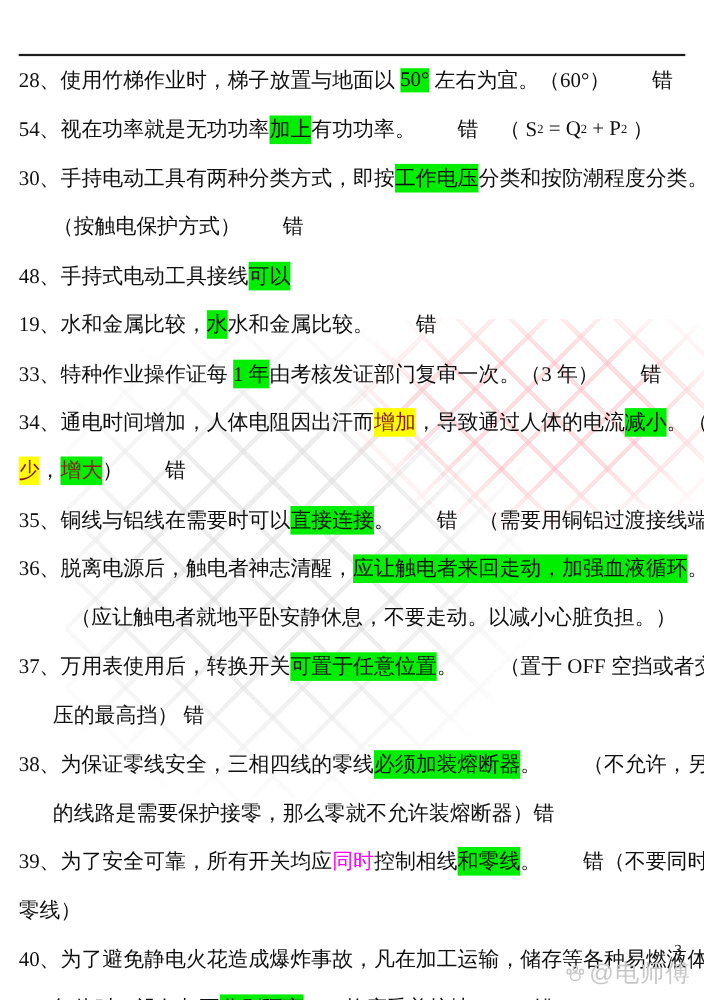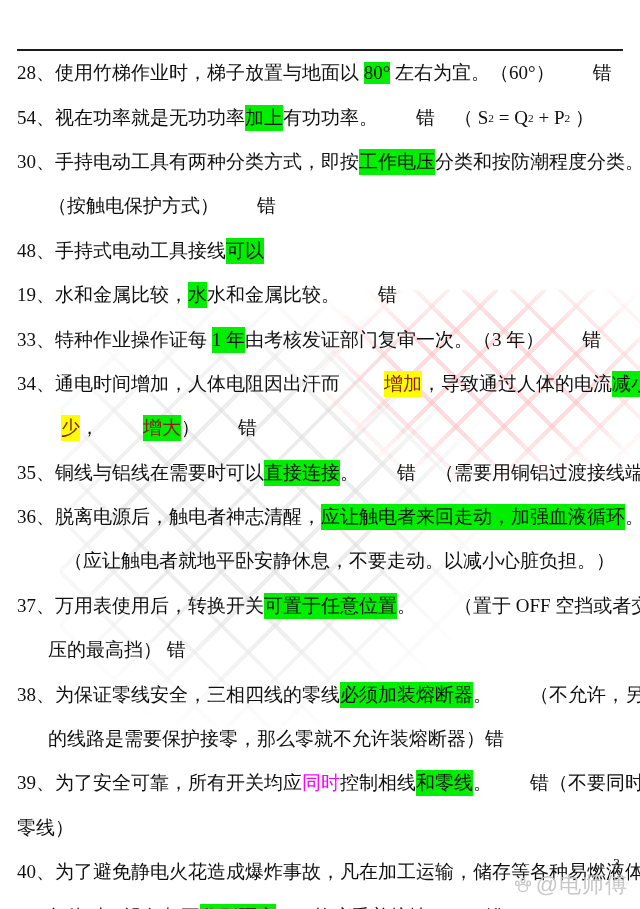--- a/index.html
+++ b/index.html
@@ -28,21 +28,21 @@
   .content{position:absolute;left:17px;top:51px;width:612px;z-index:1;
            font-size:19px;color:#101010;}
   .line{height:44.4px;display:flex;align-items:center;white-space:pre;}
   .indent0{padding-left:0;}
   .indent1{padding-left:31px;}
   .indent2{padding-left:47px;}
 
   .hl-green{background:#00ee00;}
   .hl-yellow{background:#ffff00;}
   .c-magenta{color:#ff00ff;font-family:Liberation Mono, monospace;}
-  .c-red{color:#8b1a1a;margin-left:44px;}
+  .c-red{color:#8b1a1a;}
   .seg-sup{vertical-align:super;font-size:0.6em;line-height:0;}
 
   .page-number{position:absolute;top:857px;right:20px;z-index:2;
                font-size:14px;color:#222;}
   .brand-badge{position:absolute;bottom:9px;right:12px;z-index:2;
                display:flex;align-items:center;gap:3px;
                color:#c7c7c7;font-size:22px;letter-spacing:1px;
                font-family:"Liberation Sans","DejaVu Sans",sans-serif;}
   .paw{width:20px;height:20px;display:inline-block;}
 </style>
@@ -50,21 +50,21 @@
 <body>
 
 <div class="page">
 
   <div class="wm-lattice wm-gray"></div>
   <div class="wm-lattice wm-pink"></div>
 
   <div class="toprule"></div>
 
   <div class="content" id="doc-lines">
-      <div class="line indent0"><span class="">28、使用竹梯作业时，梯子放置与地面以 </span><span class="hl-green">80°</span><span class=""> 左右为宜。（60°）　　错</span></div>
+      <div class="line indent0"><span class="">28、使用竹梯作业时，梯子放置与地面以 </span><span class="hl-green">50°</span><span class=""> 左右为宜。（60°）　　错</span></div>
       <div class="line indent0"><span class="">54、视在功率就是无功功率</span><span class="hl-green">加上</span><span class="">有功功率。　　错　（ S</span><span class="seg-sup">2</span><span class=""> = Q</span><span class="seg-sup">2</span><span class=""> + P</span><span class="seg-sup">2</span><span class=""> ）</span></div>
       <div class="line indent0"><span class="">30、手持电动工具有两种分类方式，即按</span><span class="hl-green">工作电压</span><span class="">分类和按防潮程度分类。</span></div>
       <div class="line indent1"><span class="">（按触电保护方式）　　错</span></div>
       <div class="line indent0"><span class="">48、手持式电动工具接线</span><span class="hl-green">可以</span></div>
       <div class="line indent0"><span class="">19、水和金属比较，</span><span class="hl-green">水</span><span class="">水和金属比较。　　错</span></div>
       <div class="line indent0"><span class="">33、特种作业操作证每 </span><span class="hl-green">1 年</span><span class="">由考核发证部门复审一次。（3 年）　　错</span></div>
       <div class="line indent0"><span class="">34、通电时间增加，人体电阻因出汗而</span><span class="hl-yellow c-red">增加</span><span class="">，导致通过人体的电流</span><span class="hl-green">减小</span><span class="">。（</span></div>
       <div class="line indent0"><span class="hl-yellow c-red">少</span><span class="">，</span><span class="hl-green c-red">增大</span><span class="">）　　错</span></div>
       <div class="line indent0"><span class="">35、铜线与铝线在需要时可以</span><span class="hl-green">直接连接</span><span class="">。　　错　（需要用铜铝过渡接线端子）</span></div>
       <div class="line indent0"><span class="">36、脱离电源后，触电者神志清醒，</span><span class="hl-green">应让触电者来回走动，加强血液循环</span><span class="">。</span></div>

